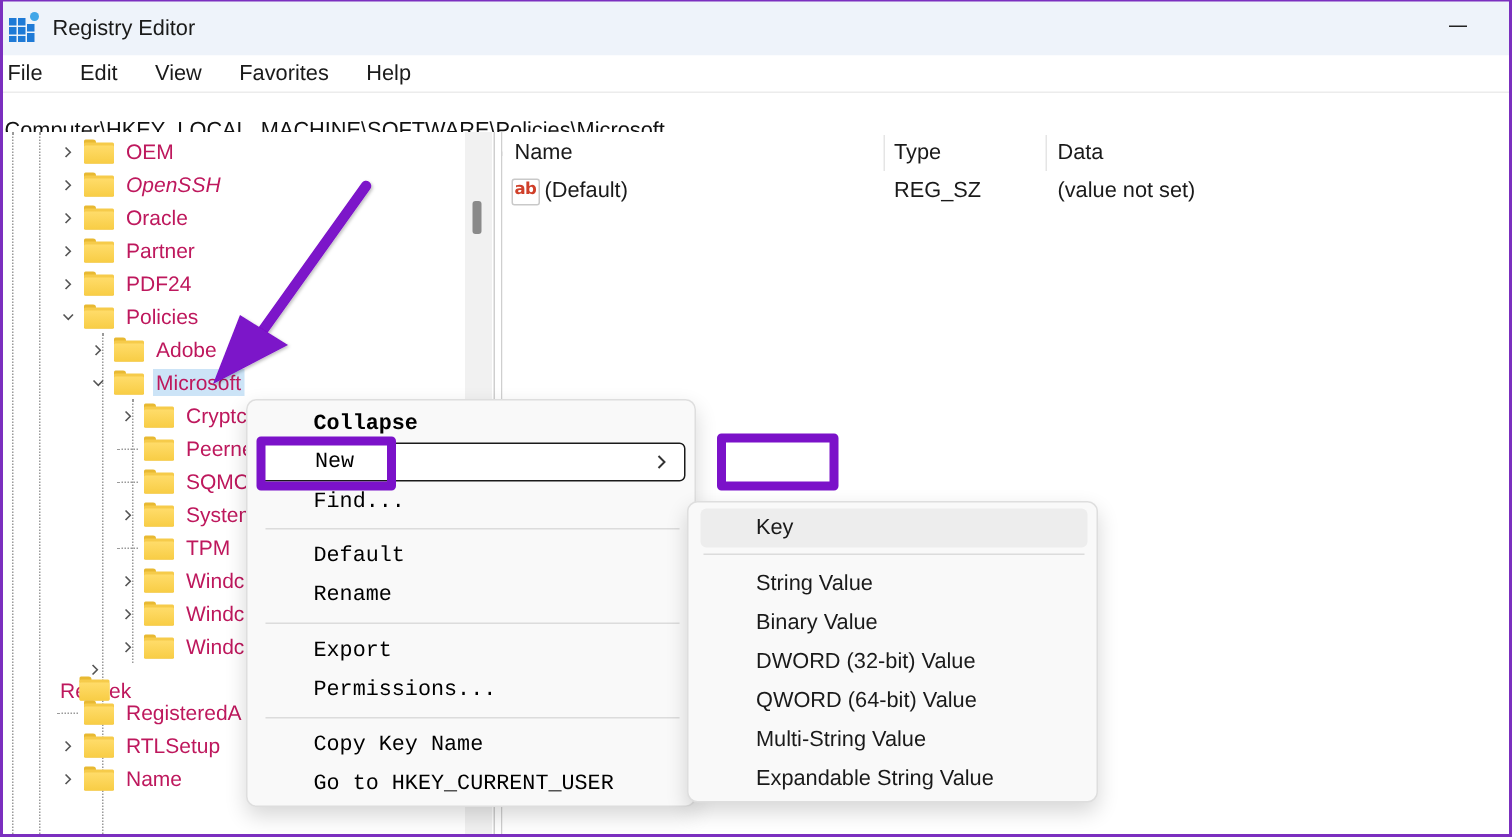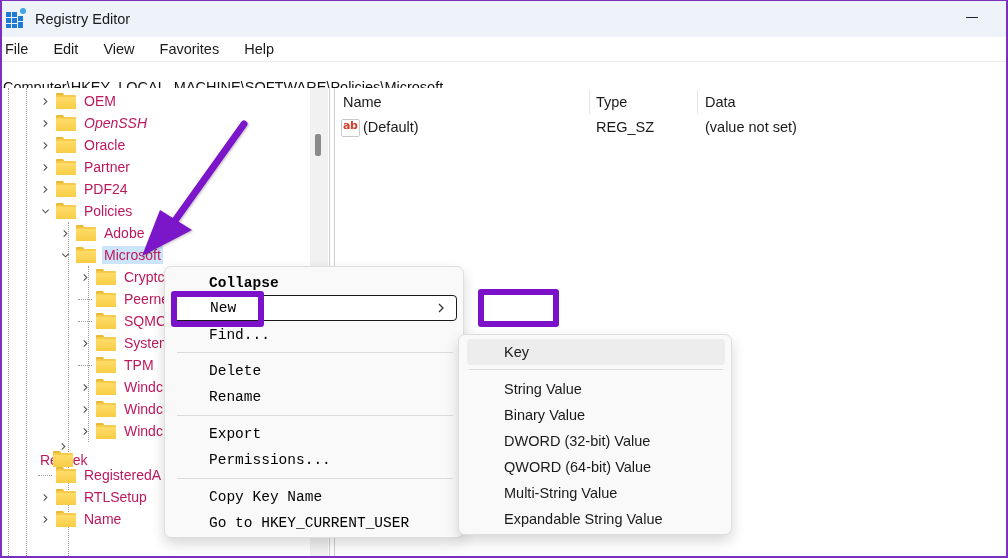--- a/index.html
+++ b/index.html
@@ -367,21 +367,21 @@
     <span>New</span>
     <svg class="ctx-arrow" viewBox="0 0 10 14">
         <path d="M3 3 L7 7 L3 11" fill="none" stroke="#333" stroke-width="1.3"></path>
       </svg>
   </div>
   <div class="ctx-item" style="top:55px">
       <span>Find...</span>
     </div>
   <div class="ctx-sep" style="top:85px"></div>
   <div class="ctx-item" style="top:91px">
-      <span>Delete</span>
+      <span>Default</span>
     </div>
   <div class="ctx-item" style="top:117px">
       <span>Rename</span>
     </div>
   <div class="ctx-sep" style="top:148px"></div>
   <div class="ctx-item" style="top:154px">
       <span>Export</span>
     </div>
   <div class="ctx-item" style="top:180px">
       <span>Permissions...</span>

